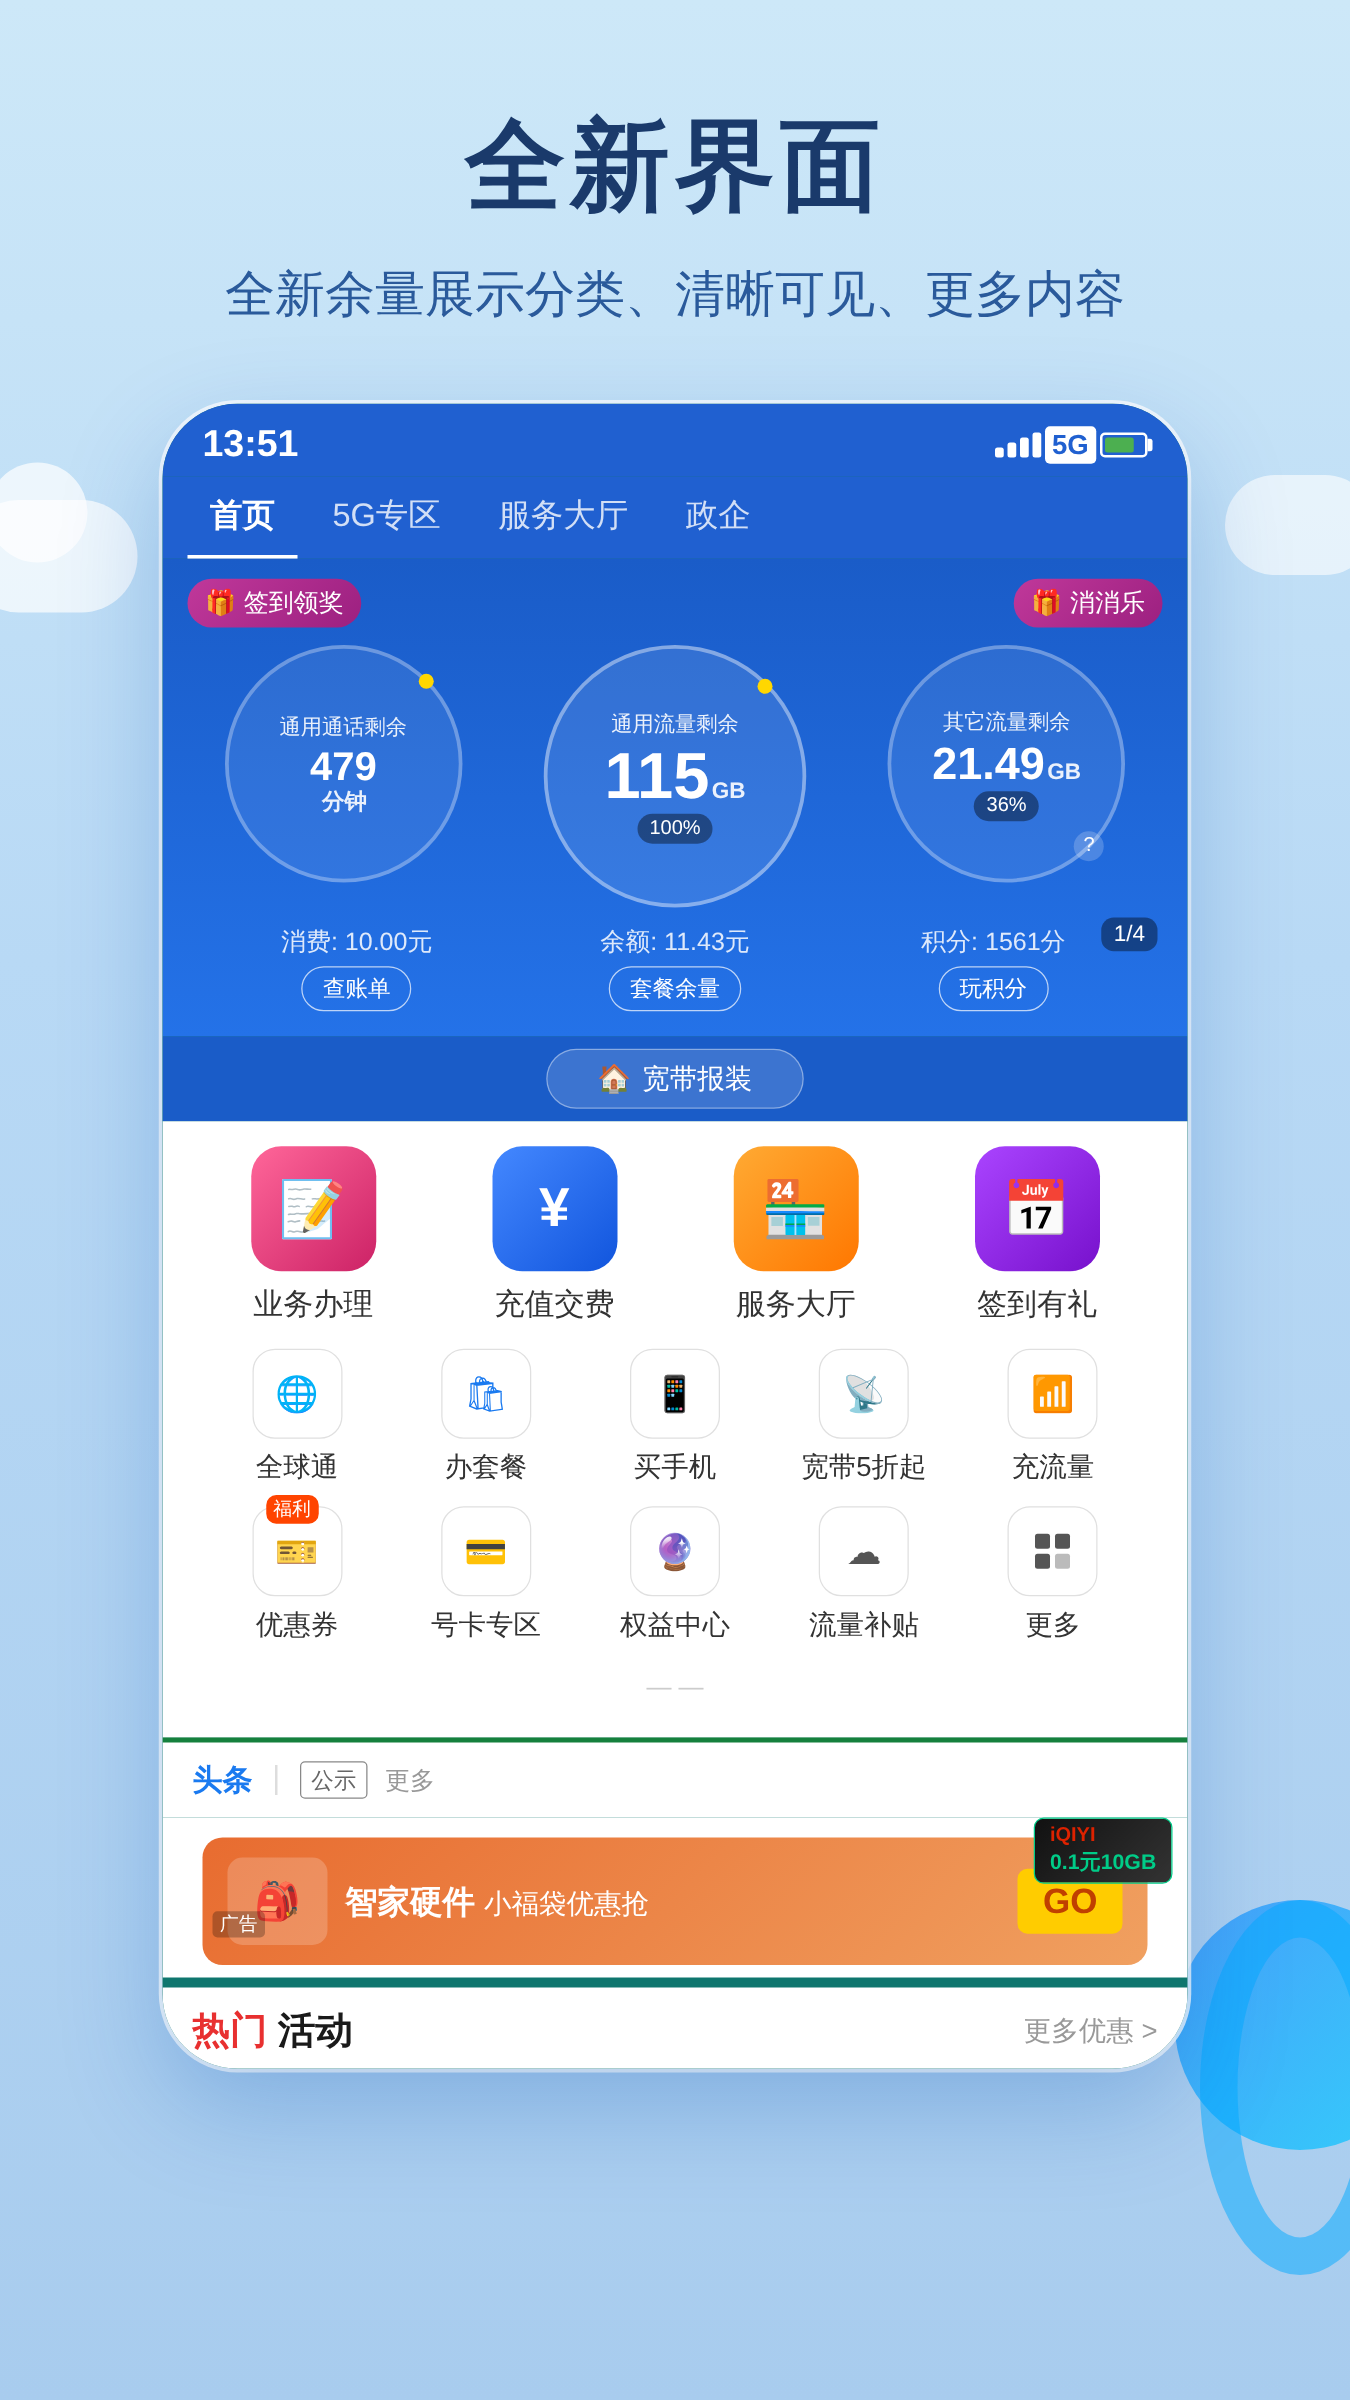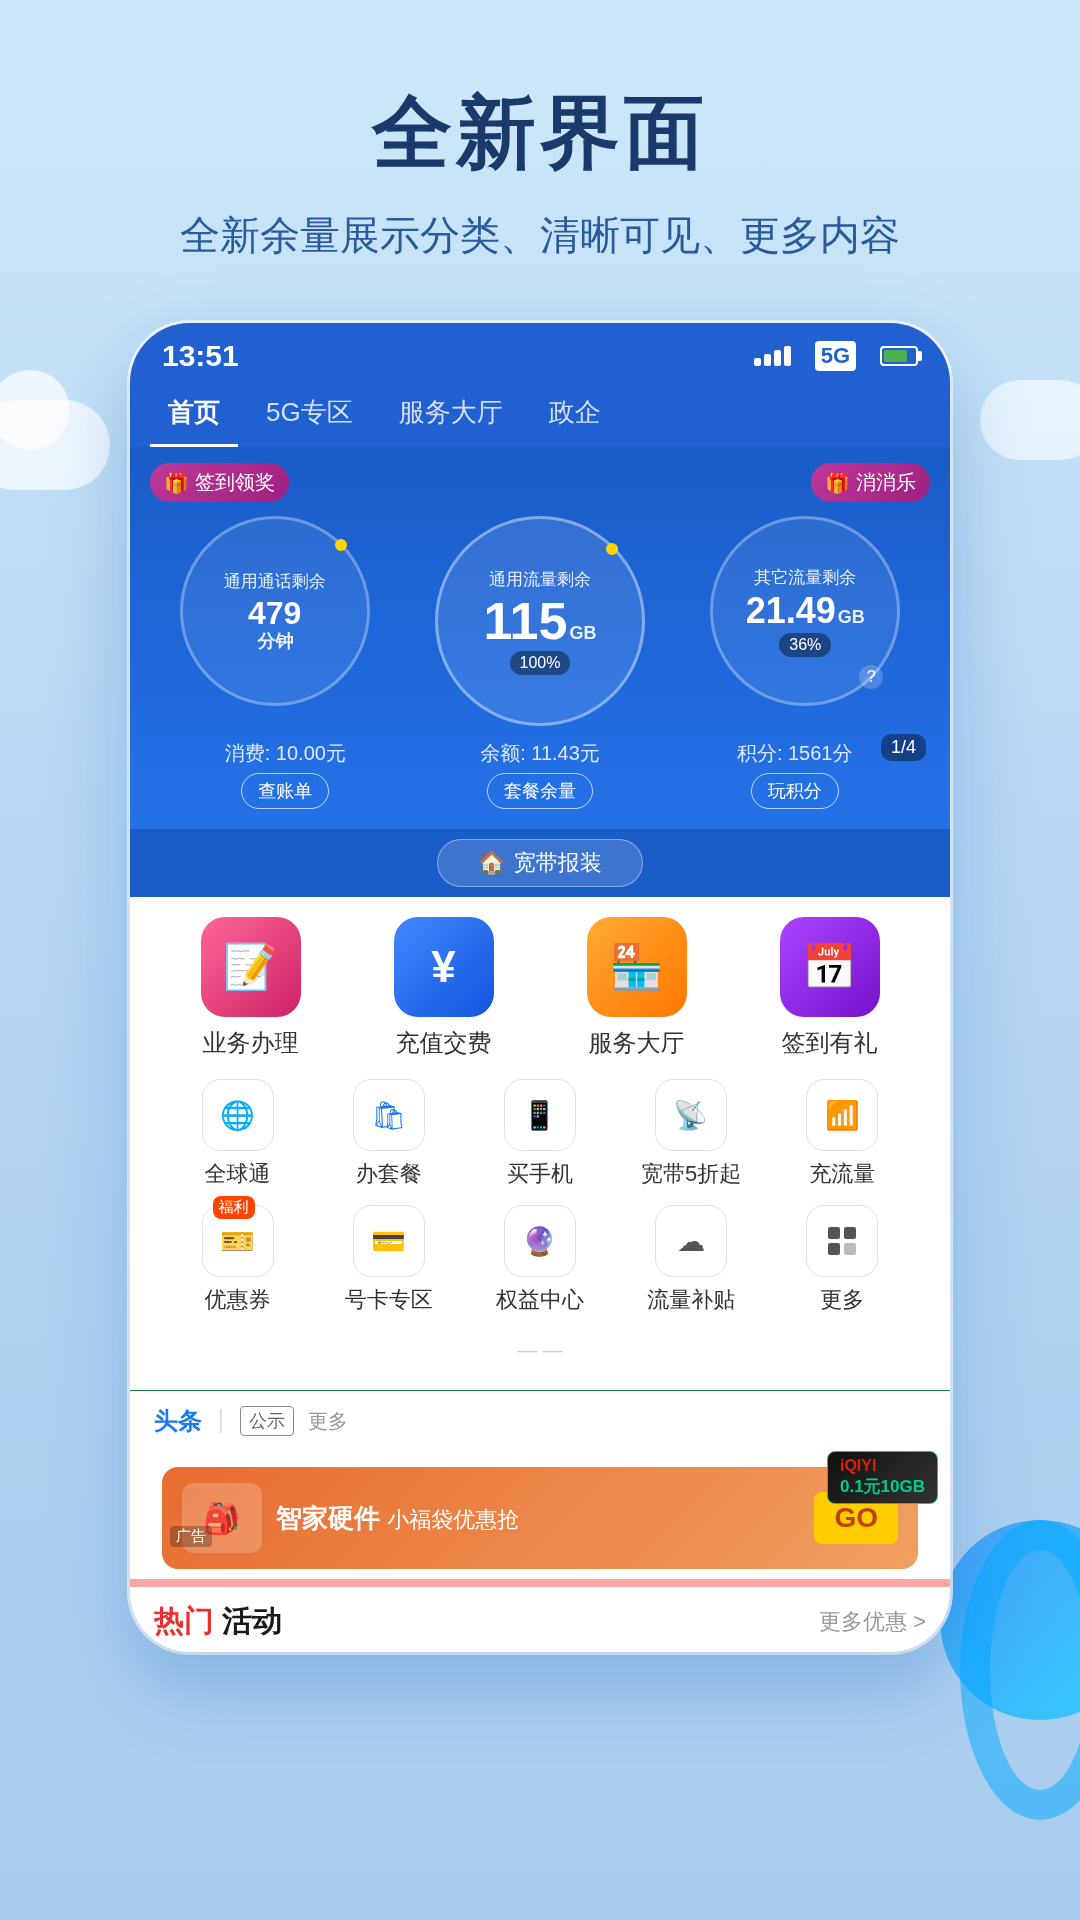--- a/index.html
+++ b/index.html
@@ -57,39 +57,39 @@
       height: 80px;
       background: rgba(255,255,255,0.6);
       border-radius: 50px;
     }
 
     
     .phone-container {
       position: relative;
       margin: 20px auto 0;
       width: 820px;
-      background: #fca5a5;
+      background: #0f766e;
       border-radius: 60px;
       box-shadow: 0 30px 80px rgba(0,80,180,0.25), 0 0 0 3px rgba(255,255,255,0.8);
       overflow: hidden;
     }
 
     
     .status-bar {
       background: #2060d0;
       display: flex;
       justify-content: space-between;
       align-items: center;
       padding: 16px 32px 8px;
       color: white;
       font-size: 26px;
       font-weight: 600;
     }
     .status-time { font-size: 30px; font-weight: 700; }
-    .status-icons { display: flex; align-items: center; gap: 24px; }
+    .status-icons { display: flex; align-items: center; gap: 3px; }
     .signal-bars { display: flex; align-items: flex-end; gap: 3px; }
     .signal-bar { background: white; width: 7px; border-radius: 2px; }
     .battery-icon {
       width: 38px; height: 20px;
       border: 2px solid white;
       border-radius: 4px;
       position: relative;
       display: flex; align-items: center; padding: 2px;
     }
     .battery-icon::after {
@@ -374,21 +374,21 @@
     }
     .small-icon-label { font-size: 22px; color: #333; text-align: center; }
 
     
     .news-bar {
       background: white;
       display: flex;
       align-items: center;
       padding: 14px 24px;
       gap: 14px;
-      border-top: 1px solid #15803d;
+      border-top: 4px solid #15803d;
     }
     .news-tag-hot {
       color: #1a7af0;
       font-size: 24px;
       font-weight: 700;
     }
     .news-tag-badge {
       border: 1.5px solid #888;
       color: #666;
       font-size: 18px;

